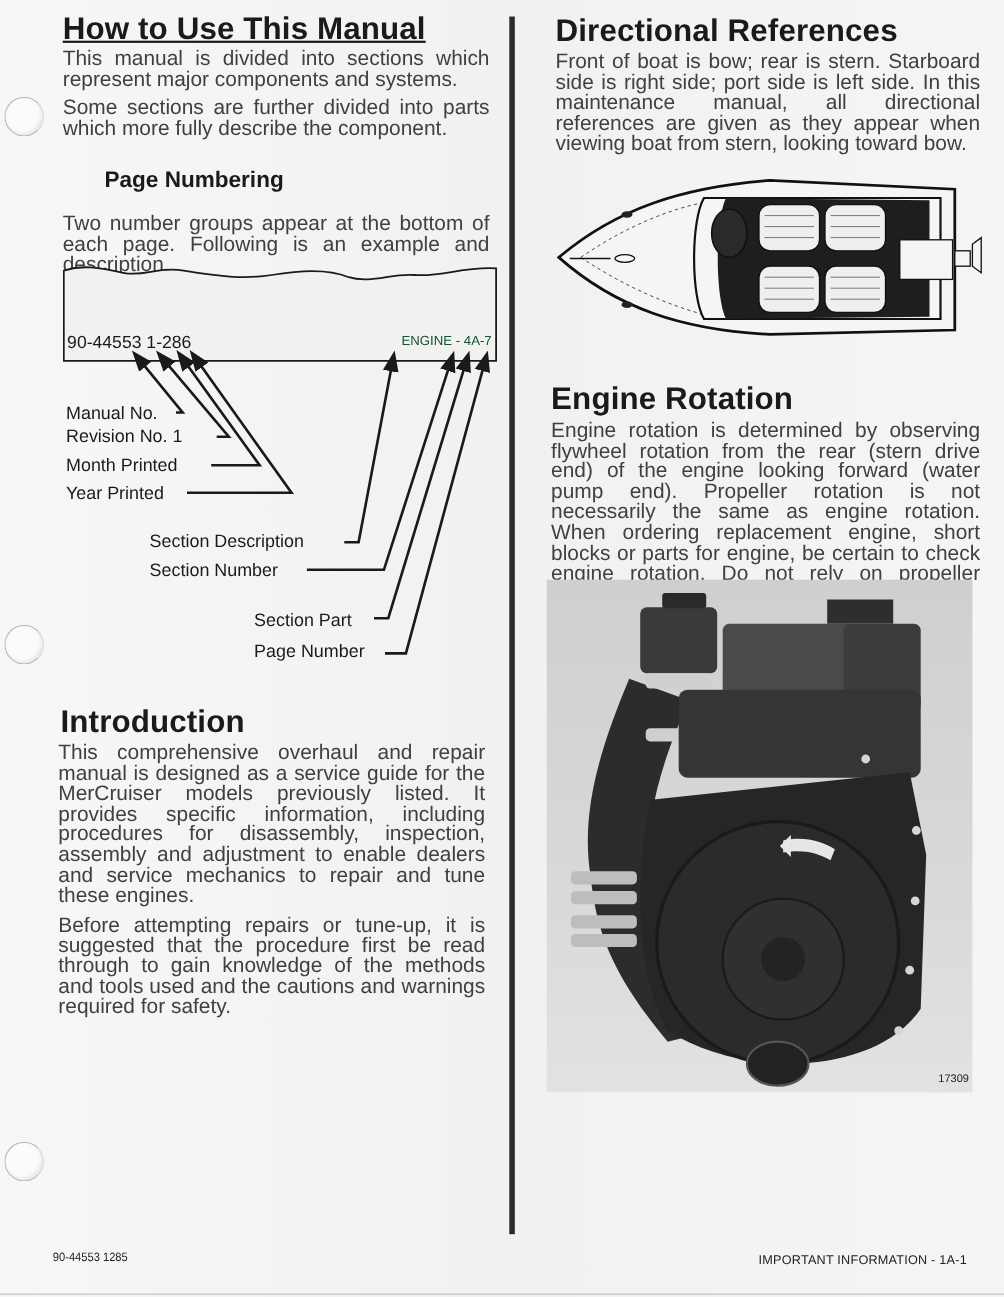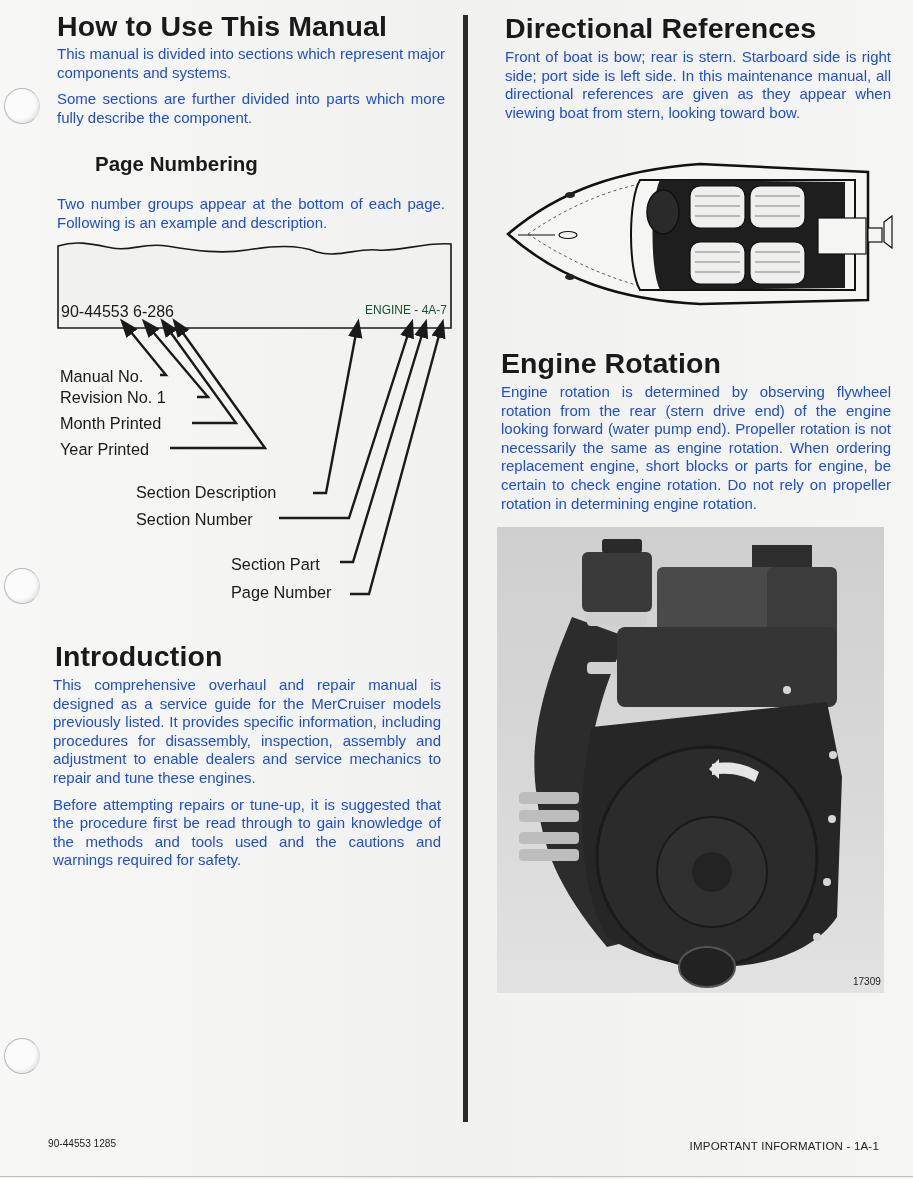--- a/index.html
+++ b/index.html
@@ -11,21 +11,21 @@
   }
   .page-shade { position: absolute; inset: 0;
     background: linear-gradient(90deg, #f7f7f5 0%, #f1f1ef 50%, #f5f5f3 100%); }
   .hole { position: absolute; width: 34px; height: 34px; border-radius: 50%;
     border: 1px solid #b9b9b9; border-right-color: #d8d8d8; background: #fbfbfb;
     box-shadow: inset -2px -2px 3px rgba(0,0,0,0.08); }
   .divider { position: absolute; left: 463px; top: 15px; width: 5px; height: 1107px; background: #2a2a2a; }
 
   h1 { position: absolute; margin: 0; font-weight: bold; font-size: 28.5px; letter-spacing: 0.1px; color: #1a1a1a; }
   h2 { position: absolute; margin: 0; font-weight: bold; font-size: 20.5px; color: #1a1a1a; }
-  .para { position: absolute; margin: 0; font-size: 15px; line-height: 18.6px; text-align: justify; color: #1d4ed8; }
+  .para { position: absolute; margin: 0; font-size: 19px; line-height: 18.6px; text-align: justify; color: #404040; }
   .para p { margin: 0 0 8px 0; }
 
   
   .diagram { position: absolute; left: 57px; top: 232px; width: 395px; height: 97px; }
   .diagram svg { position: absolute; left: 0; top: 0; }
   .pn-left { position: absolute; left: 61px; top: 303px; font-size: 16px; color: #1a1a1a; }
   .pn-right { position: absolute; right: 466px; top: 303px; font-size: 12px; color: #14532d; }
   .callout { position: absolute; font-weight: normal; font-size: 16.3px; color: #1a1a1a; white-space: nowrap; }
   .leaders { position: absolute; left: 0; top: 0; pointer-events: none; }
 
@@ -45,37 +45,37 @@
 <body>
 
 <div class="page-shade"></div>
 
 <div class="hole" style="left:4px; top:88px;"></div>
 <div class="hole" style="left:4px; top:568px;"></div>
 <div class="hole" style="left:4px; top:1038px;"></div>
 
 <div class="divider"></div>
 
-<h1 style="left:57px; top:10px;">How to Use This Manual</h1>
+<h1 style="left:57px; top:10px;text-decoration:underline;">How to Use This Manual</h1>
 <div class="para" style="left:57px; top:45px; width:388px;">
   <p>This manual is divided into sections which represent major components and systems.</p>
   <p>Some sections are further divided into parts which more fully describe the component.</p>
 </div>
 
 <h2 style="left:57px; top:152px;margin-left:38px;">Page Numbering</h2>
 <div class="para" style="left:57px; top:184px; width:388px;margin-top:11px;">
   <p>Two number groups appear at the bottom of each page. Following is an example and description.</p>
 </div>
 
 <div class="diagram">
   <svg width="396" height="98" viewBox="0 0 396 98">
     <path d="M1,96 L1,14 C20,8 35,12 55,16 C75,20 85,10 110,14 C140,19 165,22 190,18 C215,14 240,12 260,20 C280,26 300,16 320,18 C345,20 365,10 394,12 L394,96 Z" fill="#f1f1ef" stroke="#1a1a1a" stroke-width="1.6"></path>
   </svg>
 </div>
-<div class="pn-left">90-44553 6-286</div>
+<div class="pn-left">90-44553 1-286</div>
 <div class="pn-right">ENGINE - 4A-7</div>
 
 <svg class="leaders" width="913" height="1179">
   <defs>
     <marker id="ah" markerWidth="8" markerHeight="8" refX="4" refY="4" orient="auto">
       <path d="M0,1 L8,4 L0,7 Z" fill="#1a1a1a"></path>
     </marker>
   </defs>
   <g stroke="#1a1a1a" stroke-width="2.4" fill="none">
 

